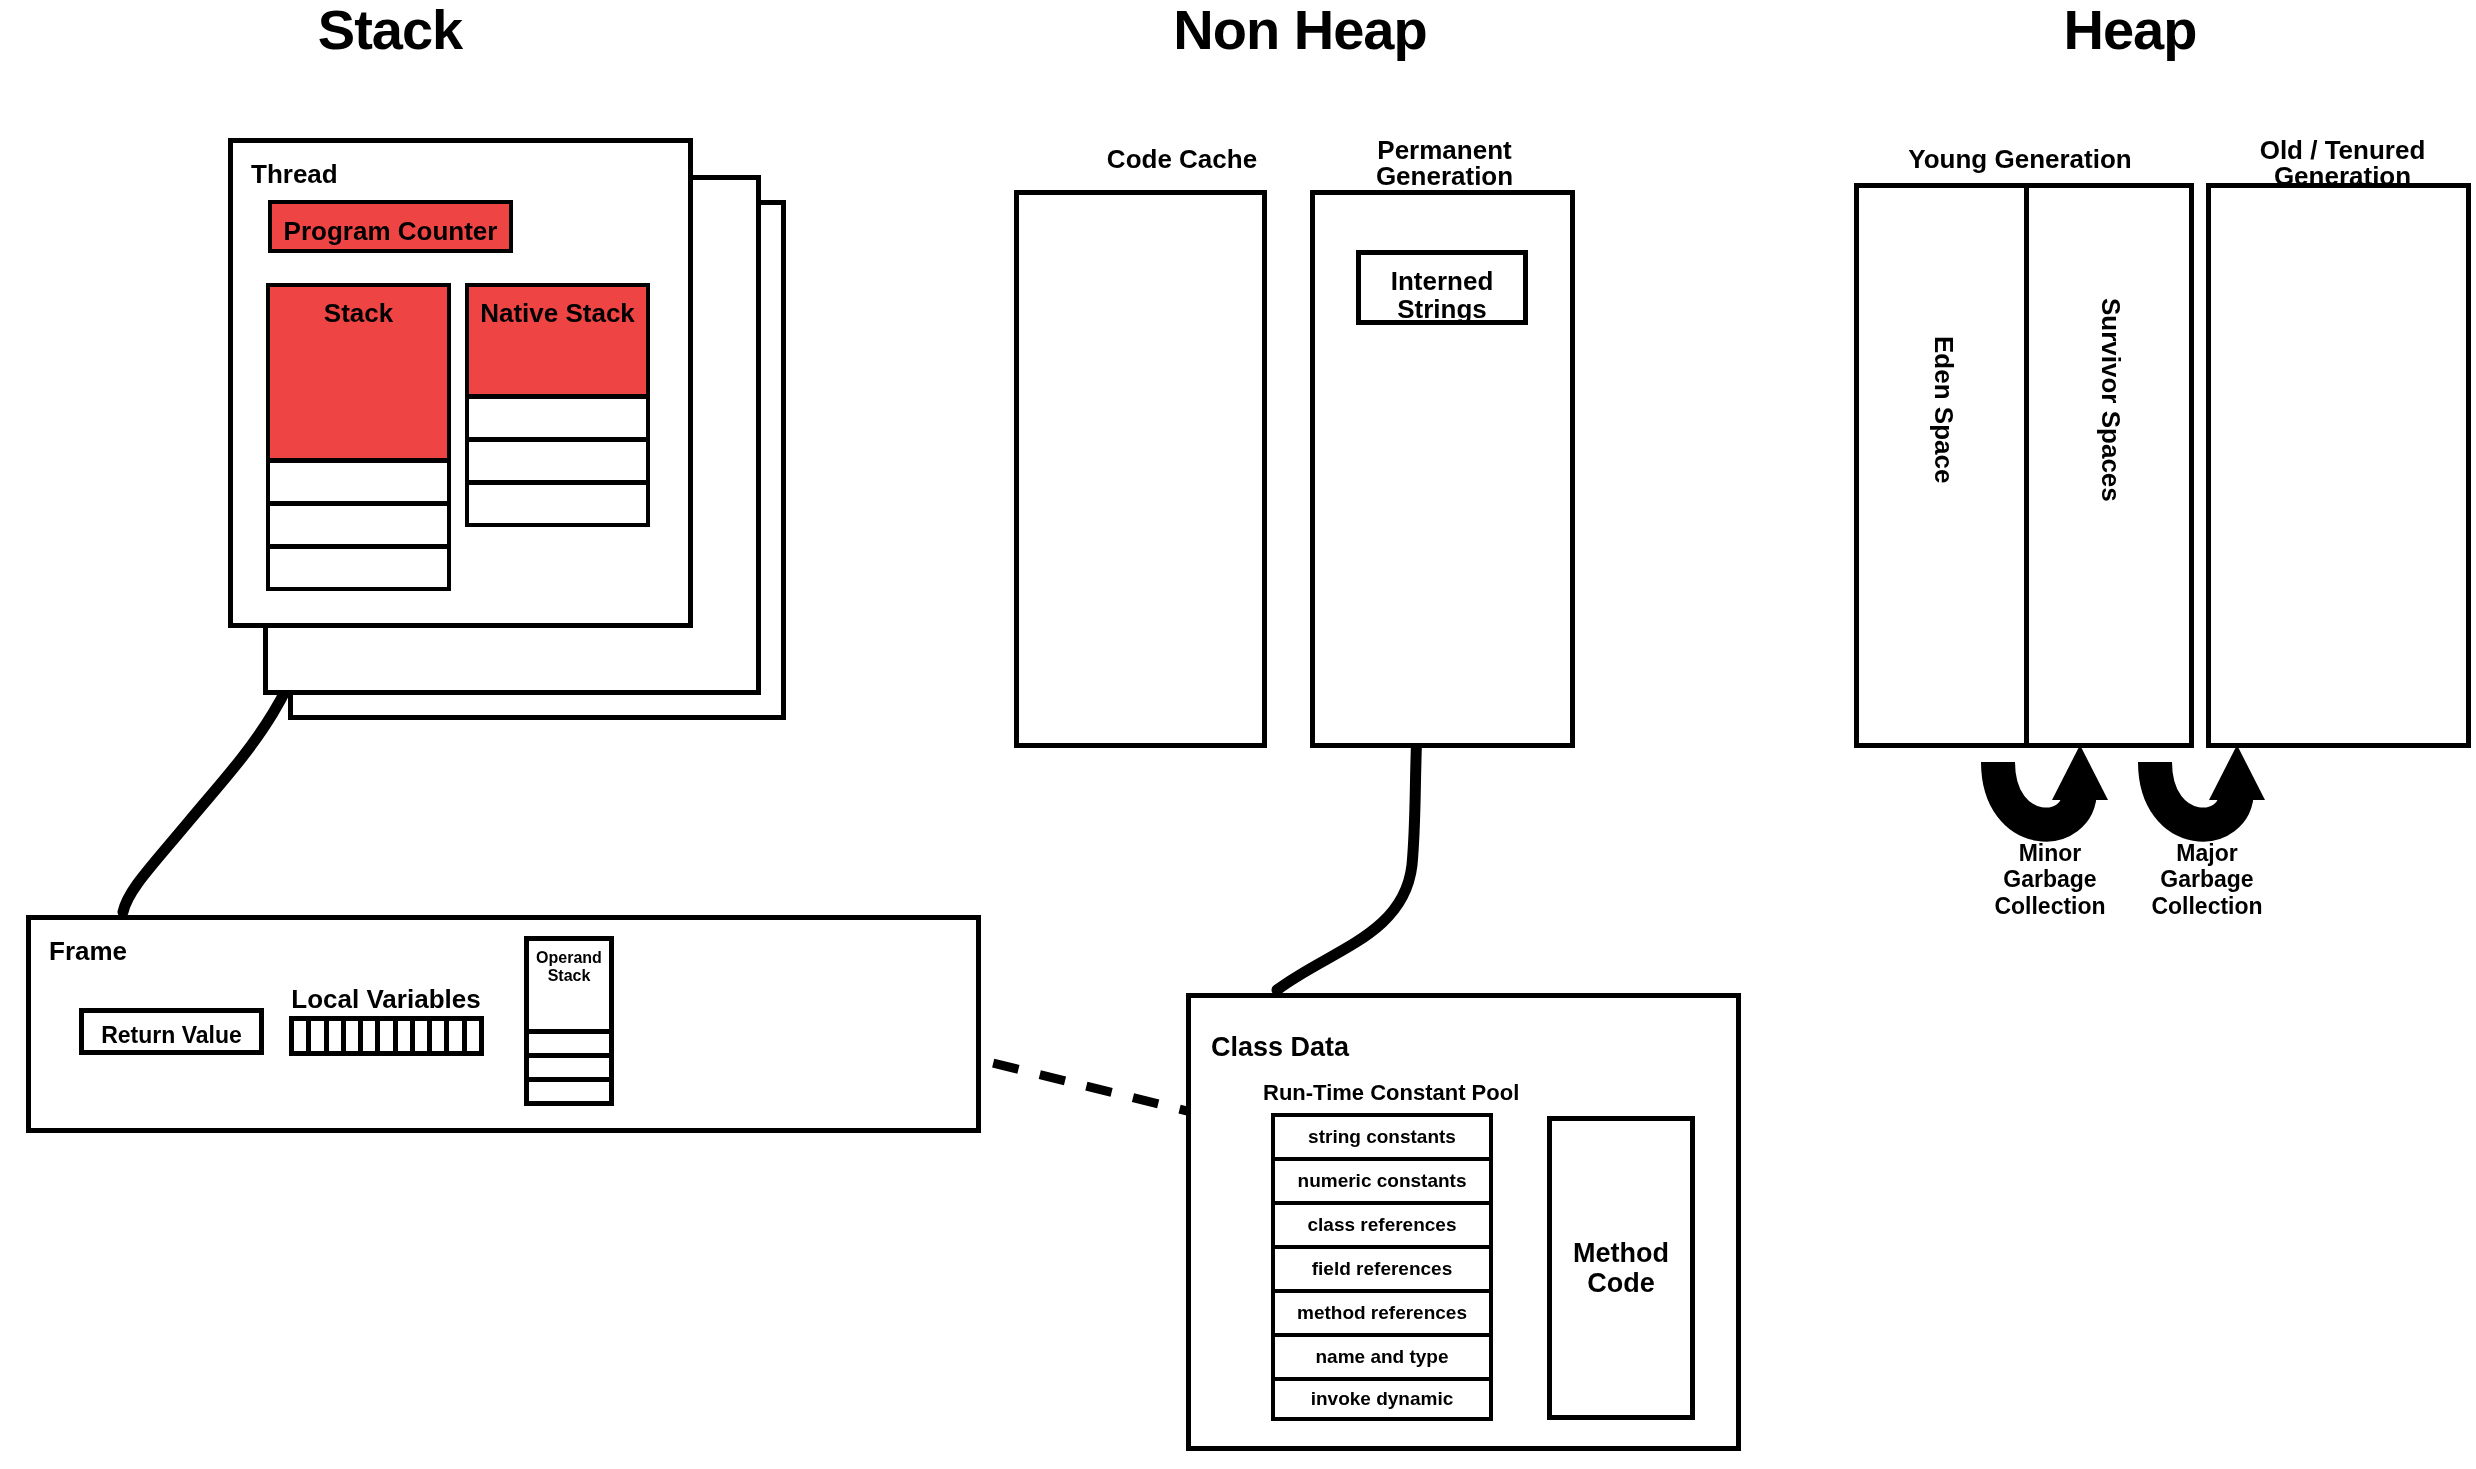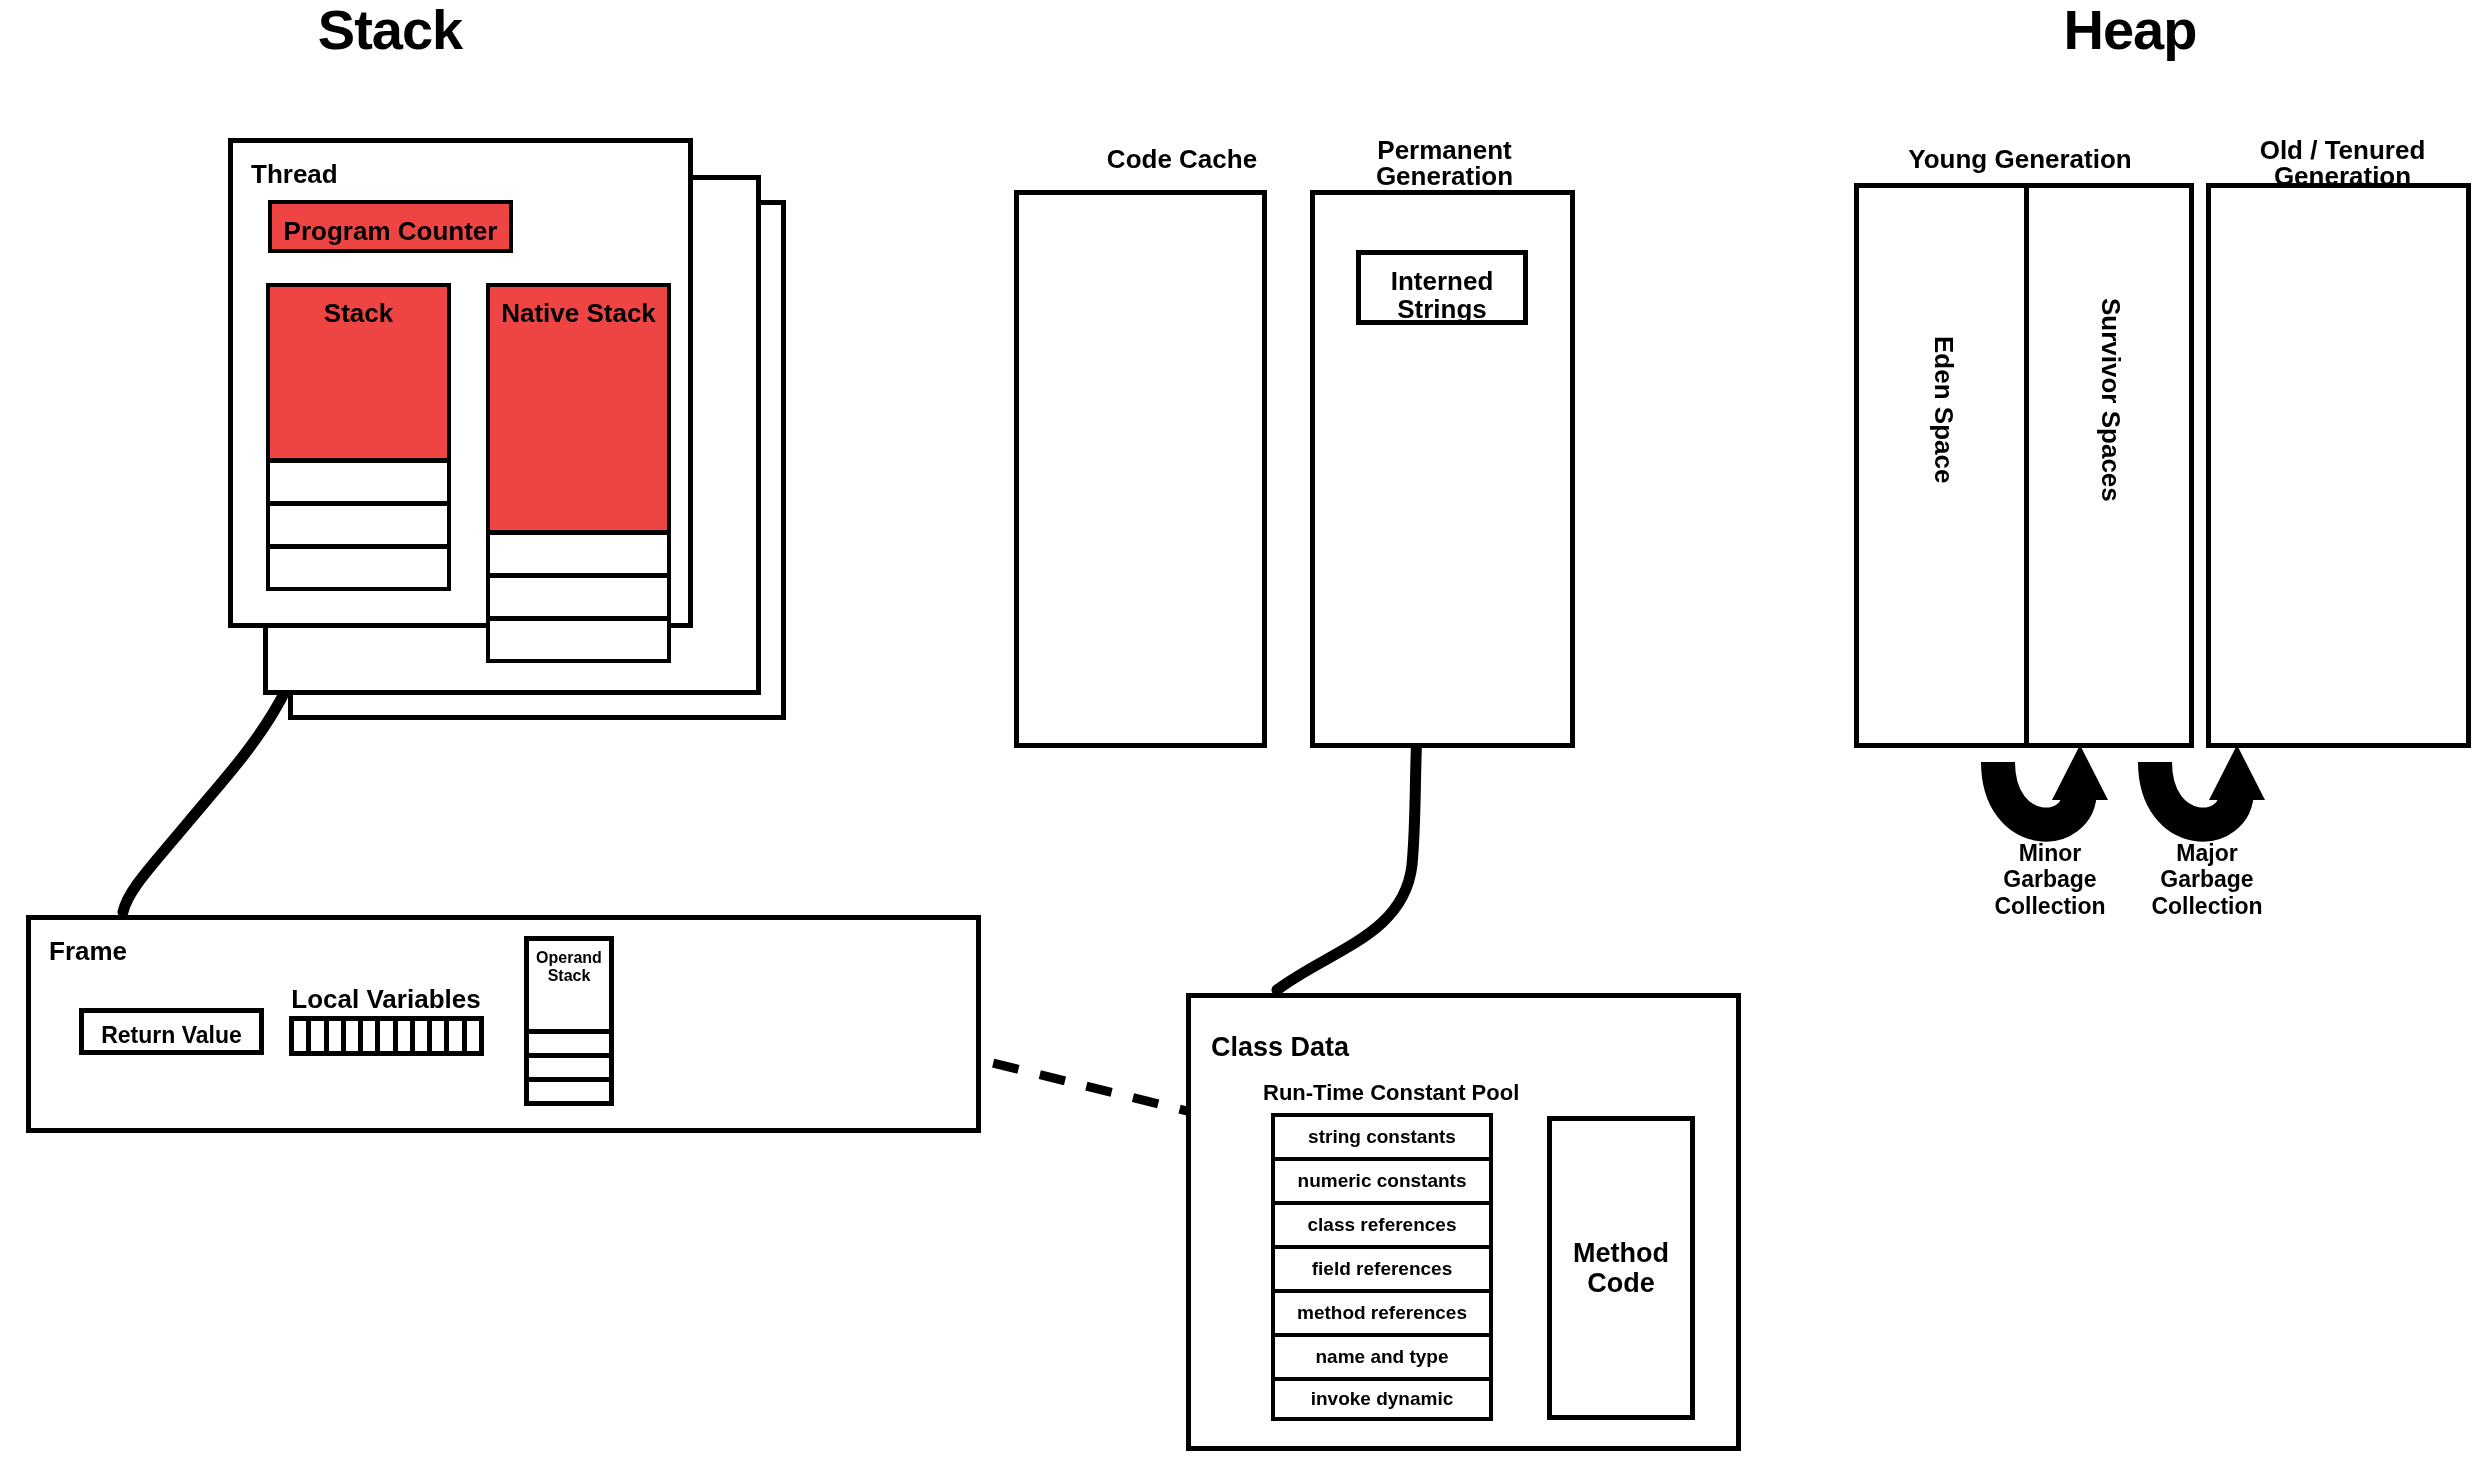--- a/index.html
+++ b/index.html
@@ -175,20 +175,21 @@
     </g>
 
     <g>
       <path d="M 2155,762 C 2155,840 2237,840 2237,790" stroke="#000" stroke-width="34" fill="none" stroke-linecap="butt"></path>
       <path d="M 2237,745 L 2265,800 L 2209,800 Z" fill="#000"></path>
     </g>
   </svg>
 
   <div class="abs section-title" style="left:180px; top:2px; width:420px;">Stack</div>
 
+  <div class="abs section-title" style="left:1050px; top:2px; width:500px;">Non Heap</div>
 
   <div class="abs section-title" style="left:1920px; top:2px; width:420px;">Heap</div>
 
   <div class="abs box" style="left:288px; top:200px; width:498px; height:520px;"></div>
   <div class="abs box" style="left:263px; top:175px; width:498px; height:520px;"></div>
 
   <div class="abs box" style="left:228px; top:138px; width:465px; height:490px;">
     <div class="lbl-corner" style="position:absolute; left:18px; top:18px;">Thread</div>
 
     <div class="abs box-thin" style="left:35px; top:57px; width:245px; height:53px;">
@@ -197,21 +198,21 @@
 
     <div class="abs box-thin" style="left:33px; top:140px; width:185px; height:308px;">
       <div class="lbl-center" style="position:absolute; left:0; top:12px; width:100%;">Stack</div>
       <div class="abs" style="left:0; bottom:0; width:100%;">
         <div class="slot-row" style="height:43px;"></div>
         <div class="slot-row" style="height:43px;"></div>
         <div class="slot-row" style="height:43px;"></div>
       </div>
     </div>
 
-    <div class="abs box-thin" style="left:253px; top:140px; width:185px; height:380px;">
+    <div class="abs box-thin" style="left:232px; top:140px; width:185px; height:244px;">
       <div class="lbl-center" style="position:absolute; left:0; top:12px; width:100%;">Native Stack</div>
       <div class="abs" style="left:0; bottom:0; width:100%;">
         <div class="slot-row" style="height:43px;"></div>
         <div class="slot-row" style="height:43px;"></div>
         <div class="slot-row" style="height:43px;"></div>
       </div>
     </div>
   </div>
 
   <div class="abs box" style="left:26px; top:915px; width:955px; height:218px;">

